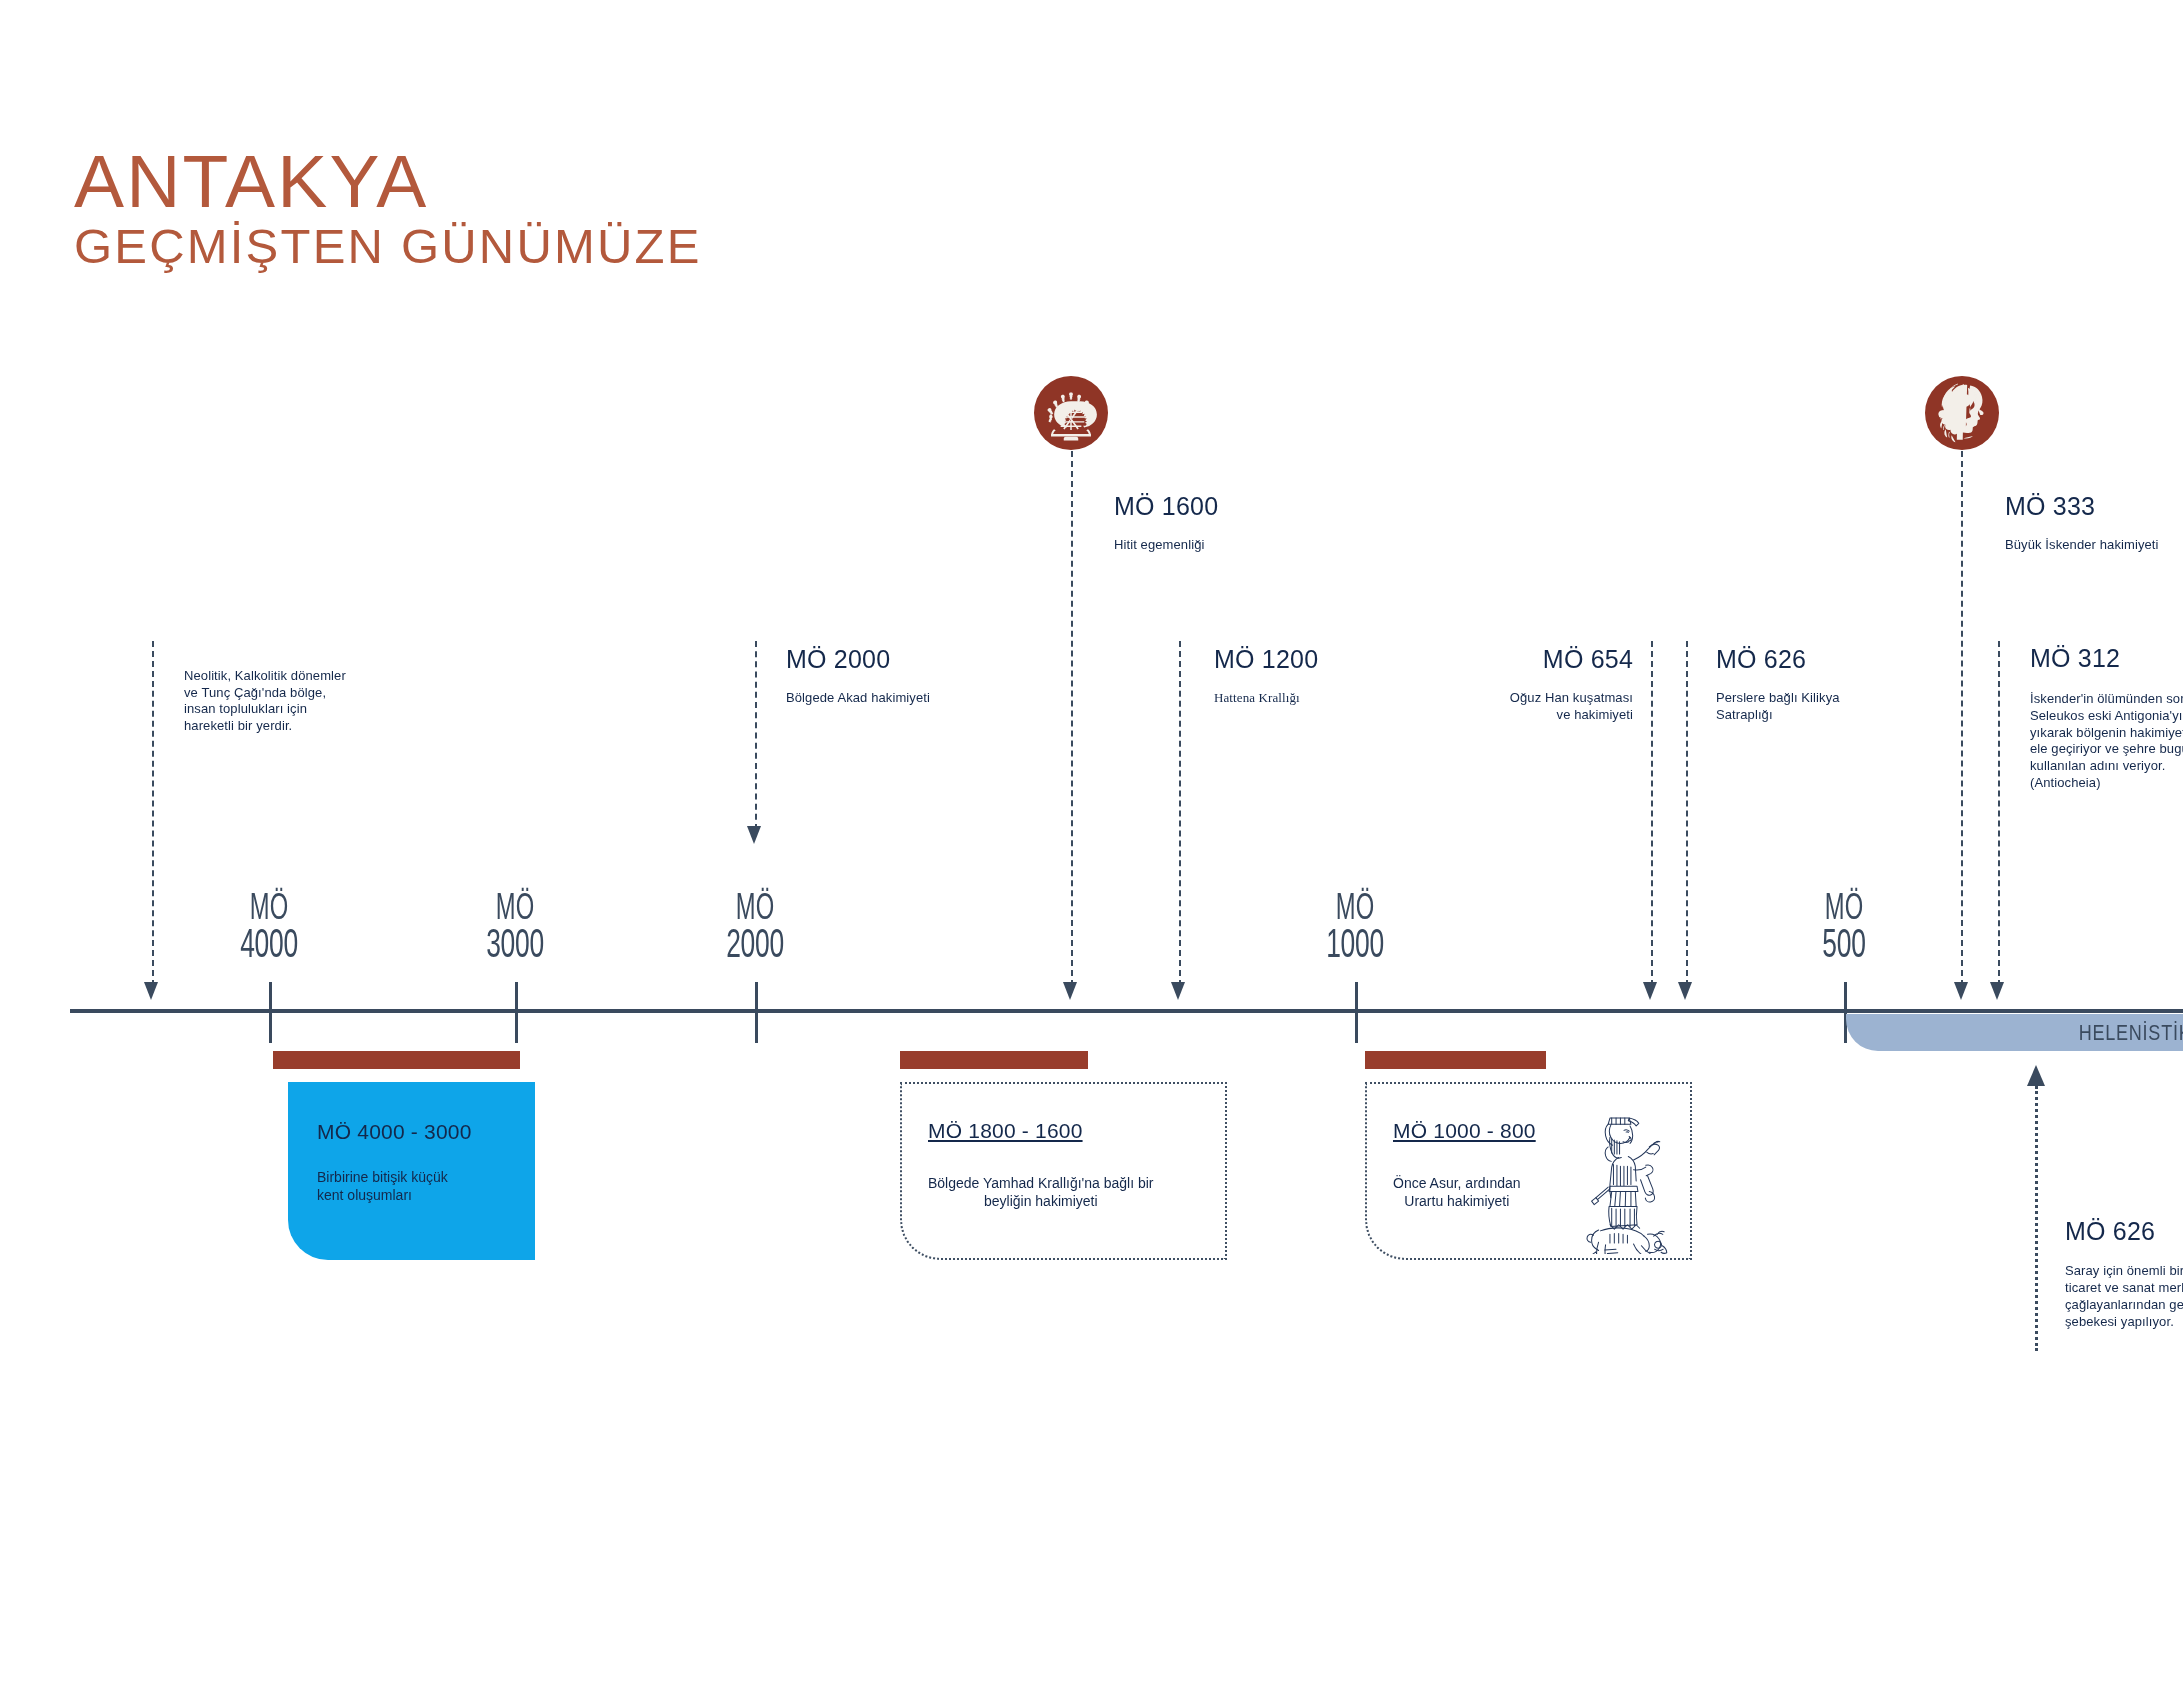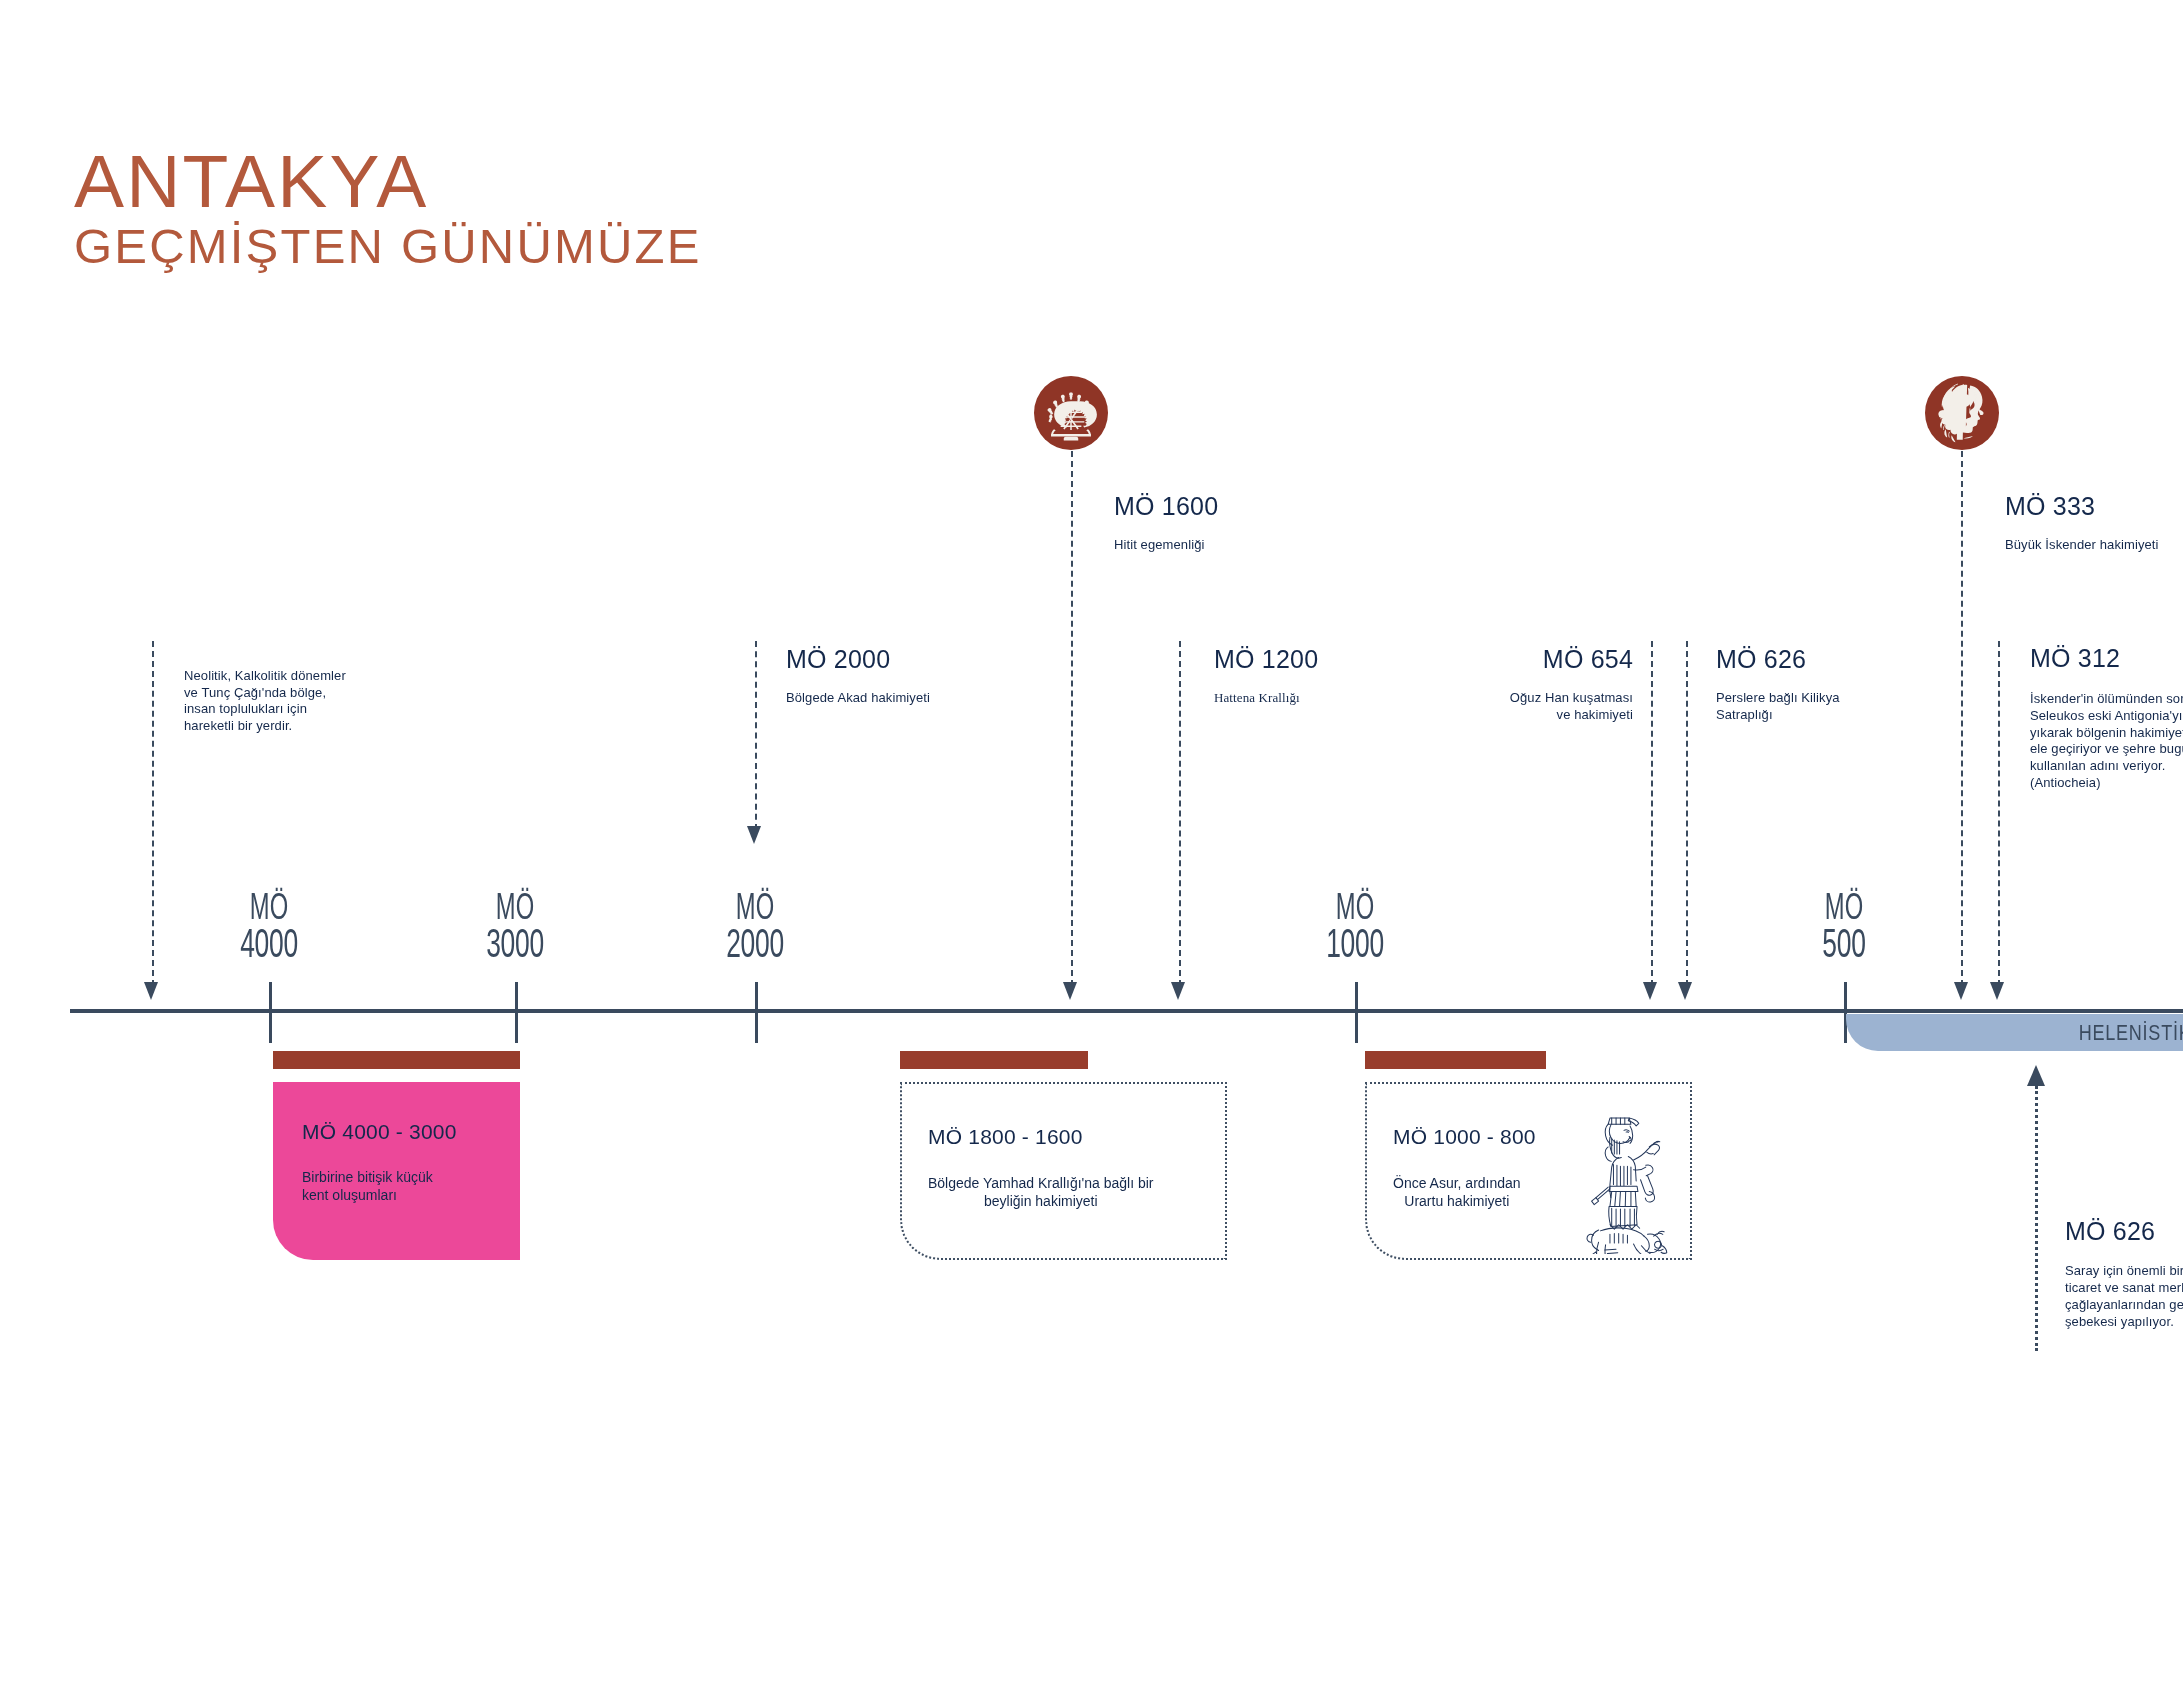--- a/index.html
+++ b/index.html
@@ -77,35 +77,35 @@
   }
   .medallion svg{display:block;width:100%;height:100%;}
 
   
   .period-bar{position:absolute;height:18.3px;background:#983d2c;}
   .period-box{
     position:absolute;color:#14284b;
     border-bottom-left-radius:40px;
     box-sizing:border-box;
   }
-  .period-box.filled{background:#ec4899;}
+  .period-box.filled{background:#0ea5e9;margin-left:15px;}
   .period-box.dotted{
     border:2.6px dotted #3f4f63;
     border-bottom-left-radius:40px;
   }
   .period-box .ptitle{
     position:absolute;left:29px;top:38px;
     font-family:"Liberation Sans Narrow","Liberation Sans",sans-serif;
     font-size:21px;letter-spacing:0.2px;white-space:nowrap;
   }
   .period-box .pbody{
     position:absolute;left:29px;top:86px;
     font-size:14px;line-height:1.32;
   }
-  .period-box.dotted .ptitle{left:26px;top:41px;}
+  .period-box.dotted .ptitle{left:26px;top:35px;text-decoration:underline;}
   .period-box.dotted .pbody{left:26px;top:90px;text-align:center;}
 
   
   #hellenistic-banner{
     position:absolute;background:#9cb3d1;
     border-bottom-left-radius:32px;
     display:flex;align-items:center;justify-content:center;
   }
   #hellenistic-banner span{
     font-family:"Liberation Sans Narrow","Liberation Sans",sans-serif;

